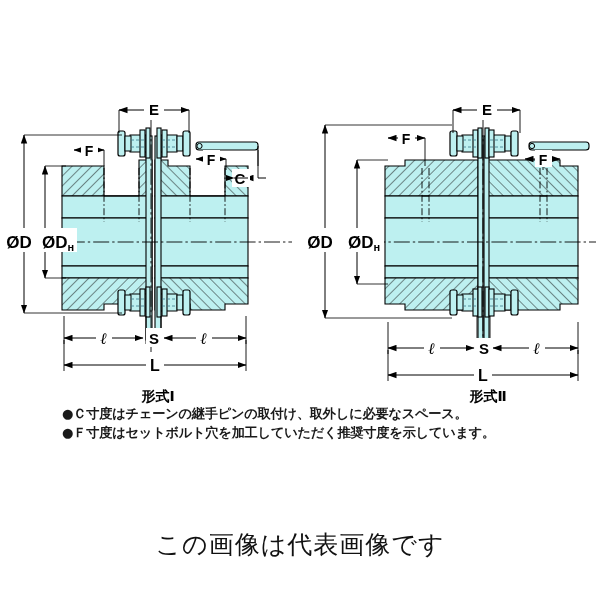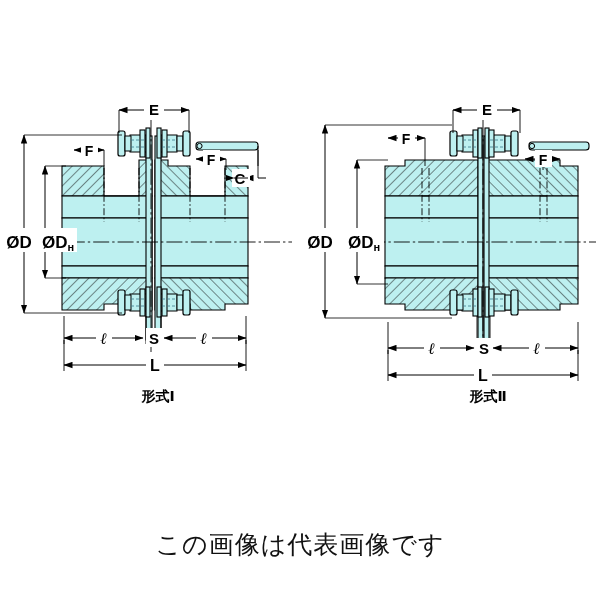--- a/index.html
+++ b/index.html
@@ -346,17 +346,19 @@
       <rect x="474" y="365" width="18" height="19" fill="#fff"></rect>
       <text x="483" y="381" font-size="16" font-weight="bold" text-anchor="middle" font-family="Liberation Sans, sans-serif">L</text>
     </g>
 
     <text x="488" y="401" font-size="14" font-weight="bold" text-anchor="middle" font-family="DejaVu Sans, sans-serif">形式Ⅱ</text>
   </g>
 </svg>
 </div>
 
 <div class="notes">
+  <div class="note-line">●Ｃ寸度はチェーンの継手ピンの取付け、取外しに必要なスペース。</div>
+  <div class="note-line">●Ｆ寸度はセットボルト穴を加工していただく推奨寸度を示しています。</div>
 </div>
 
 <div class="watermark">
   <div class="wm-line">この画像は代表画像です</div>
 </div>
 
 </body></html>

